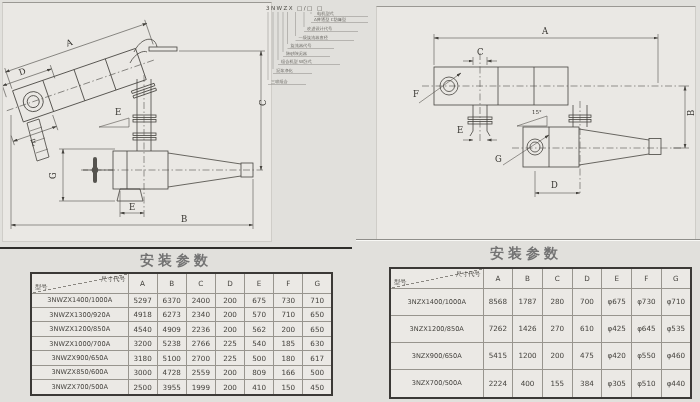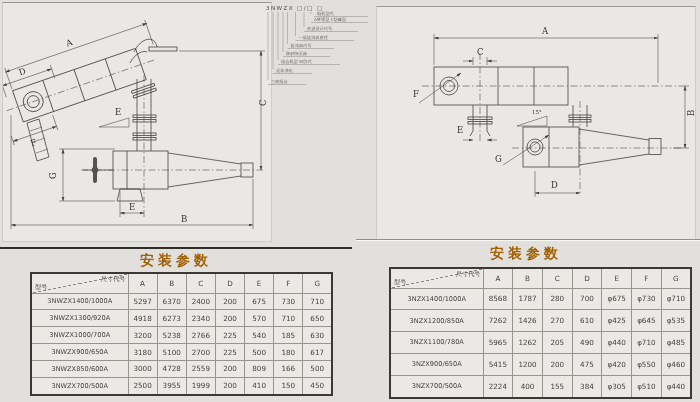--- a/index.html
+++ b/index.html
@@ -10,21 +10,21 @@
   #panel-left{left:2px;top:2px;width:268px;height:238px;}
   #panel-right{left:376px;top:6px;width:318px;height:232px;}
 
   #legend{position:absolute;left:262px;top:2px;width:110px;height:90px;z-index:5;}
 
   .sep{position:absolute;height:0;}
   #sep-left{left:0;top:247px;width:352px;border-top:2px solid #2f2e2b;}
   #sep-right{left:356px;top:239px;width:344px;border-top:1px solid #8f8e8a;box-shadow:0 1px 0 #f8f8f5;}
 
   .tbl-title{position:absolute;text-align:center;font:700 14px/1.1 "DejaVu Sans",sans-serif;
-             letter-spacing:4px;color:#a16207;}
+             letter-spacing:4px;color:#737373;}
   #title-left{left:0;top:253px;width:352px;}
   #title-right{left:352px;top:246px;width:348px;}
 
   .tblwrap{position:absolute;}
   #ltable-wrap{left:30px;top:272px;width:303px;height:124px;}
   #rtable-wrap{left:389px;top:267px;width:303px;height:132px;}
   table{border-collapse:collapse;table-layout:fixed;width:100%;height:100%;
         background:#ebe9e5;border:2px solid #3b3936;}
   th,td{border:1px solid #98958e;font:7.2px "DejaVu Sans",sans-serif;color:#45433e;
         text-align:center;padding:0;font-weight:400;}
@@ -320,20 +320,30 @@
             <td class="model">3NWZX1300/920A</td>
             <td>4918</td>
             <td>6273</td>
             <td>2340</td>
             <td>200</td>
             <td>570</td>
             <td>710</td>
             <td>650</td>
           </tr>
           <tr>
+            <td class="model">3NWZX1200/850A</td>
+            <td>4540</td>
+            <td>4909</td>
+            <td>2236</td>
+            <td>200</td>
+            <td>562</td>
+            <td>200</td>
+            <td>650</td>
+          </tr>
+          <tr>
             <td class="model">3NWZX1000/700A</td>
             <td>3200</td>
             <td>5238</td>
             <td>2766</td>
             <td>225</td>
             <td>540</td>
             <td>185</td>
             <td>630</td>
           </tr>
           <tr>
@@ -406,30 +416,20 @@
             <td class="model">3NZX1200/850A</td>
             <td>7262</td>
             <td>1426</td>
             <td>270</td>
             <td>610</td>
             <td>φ425</td>
             <td>φ645</td>
             <td>φ535</td>
           </tr>
           <tr>
-            <td class="model">3NZX1100/780A</td>
-            <td>5965</td>
-            <td>1262</td>
-            <td>205</td>
-            <td>490</td>
-            <td>φ440</td>
-            <td>φ710</td>
-            <td>φ485</td>
-          </tr>
-          <tr>
             <td class="model">3NZX900/650A</td>
             <td>5415</td>
             <td>1200</td>
             <td>200</td>
             <td>475</td>
             <td>φ420</td>
             <td>φ550</td>
             <td>φ460</td>
           </tr>
           <tr>

